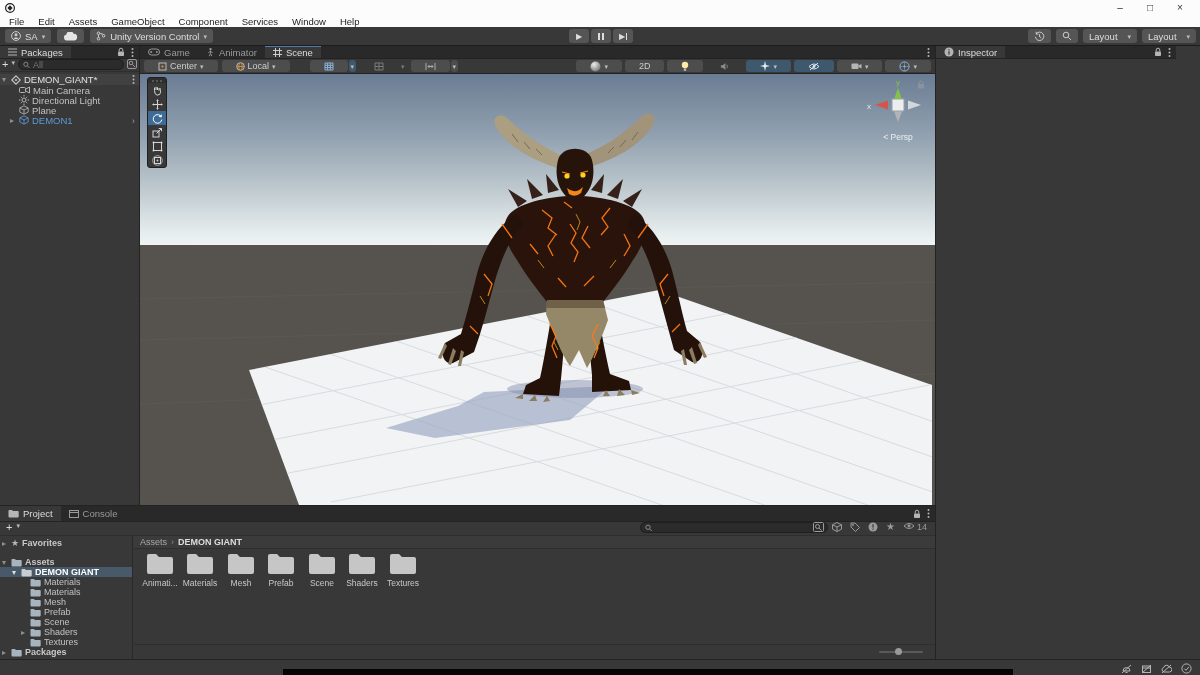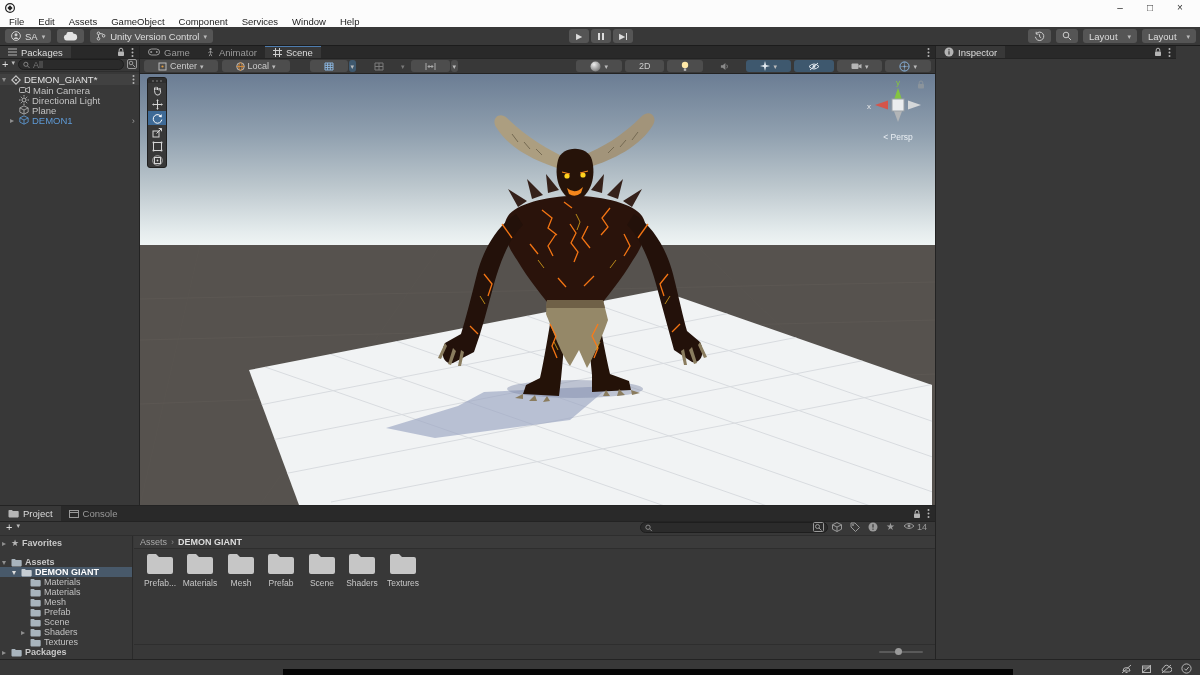--- a/index.html
+++ b/index.html
@@ -694,21 +694,21 @@
     <div class="bcrumb">
       <span>Assets</span>
       <span style="color:#8a8a8a">›</span>
       <span style="color:#ddd;font-weight:bold">DEMON GIANT</span>
     </div>
     <div>
       <div class="foldertile" style="left:6px;top:16px">
           <svg style="margin:0 auto" width="30" height="24" viewBox="0 0 30 24">
             <path d="M2 4 q0-2 2-2 h7 l3 3 h12 q2 0 2 2 v13 q0 2-2 2 H4 q-2 0-2-2Z" fill="#c6c6c6"></path>
           </svg>
-          <div class="lbl">Prefab...</div>
+          <div class="lbl">Animati...</div>
         </div>
       <div class="foldertile" style="left:46px;top:16px">
           <svg style="margin:0 auto" width="30" height="24" viewBox="0 0 30 24">
             <path d="M2 4 q0-2 2-2 h7 l3 3 h12 q2 0 2 2 v13 q0 2-2 2 H4 q-2 0-2-2Z" fill="#c6c6c6"></path>
           </svg>
           <div class="lbl">Materials</div>
         </div>
       <div class="foldertile" style="left:87px;top:16px">
           <svg style="margin:0 auto" width="30" height="24" viewBox="0 0 30 24">
             <path d="M2 4 q0-2 2-2 h7 l3 3 h12 q2 0 2 2 v13 q0 2-2 2 H4 q-2 0-2-2Z" fill="#c6c6c6"></path>

